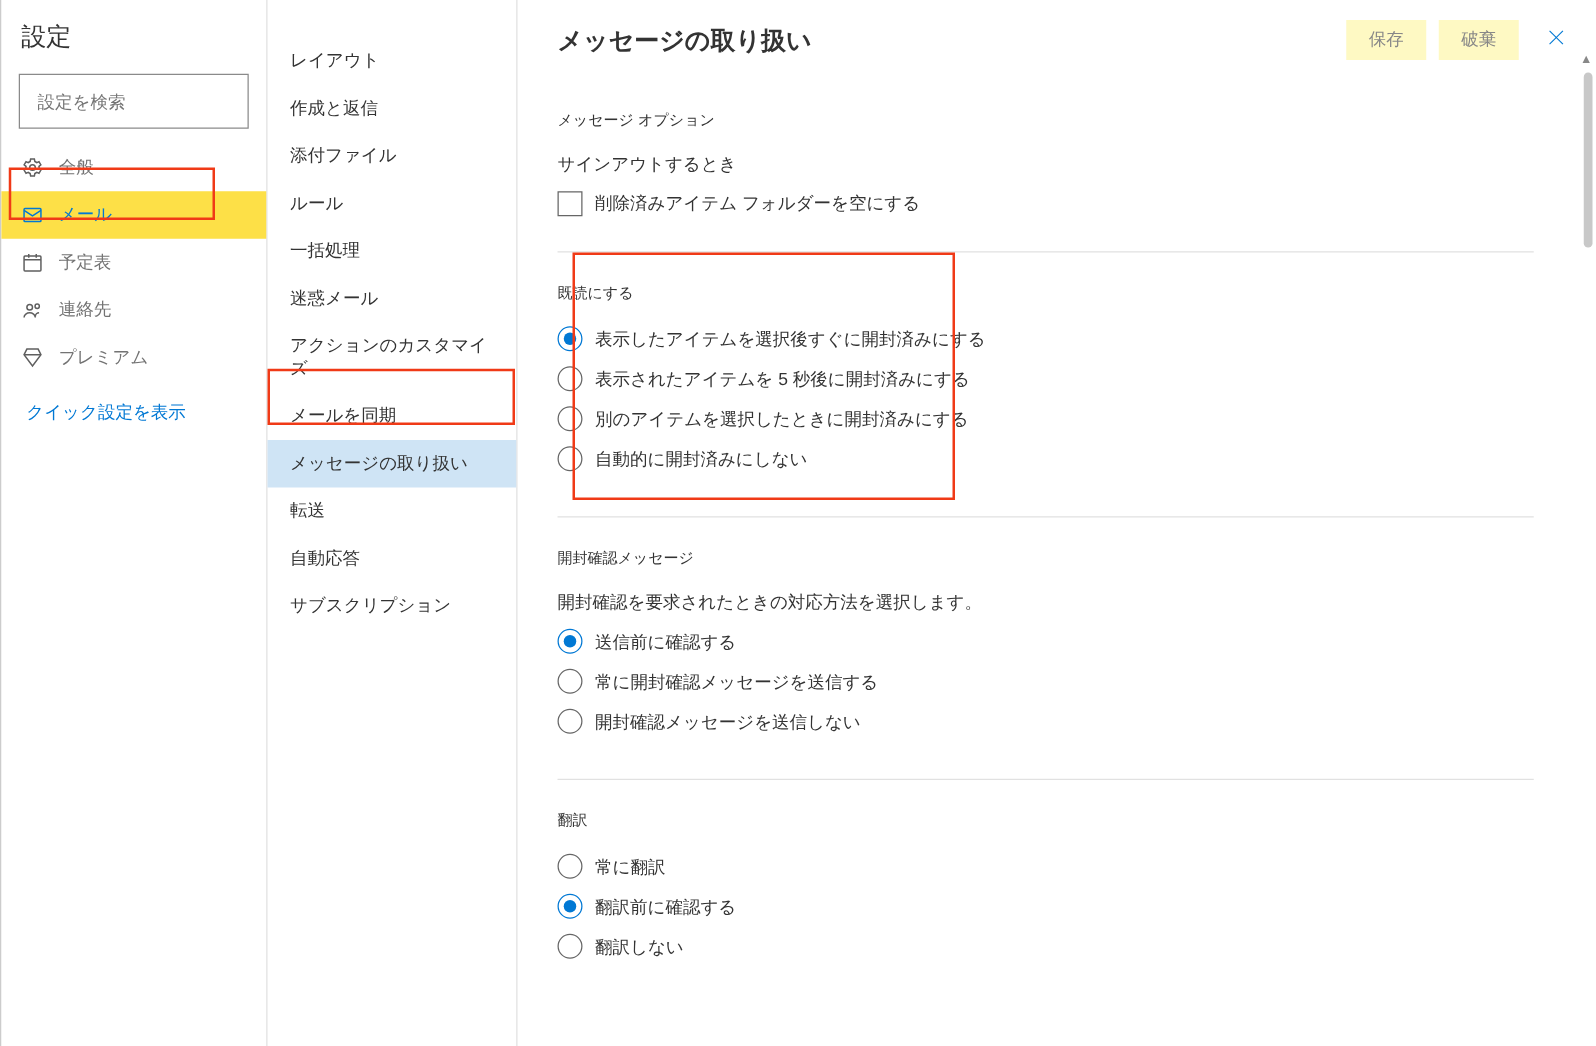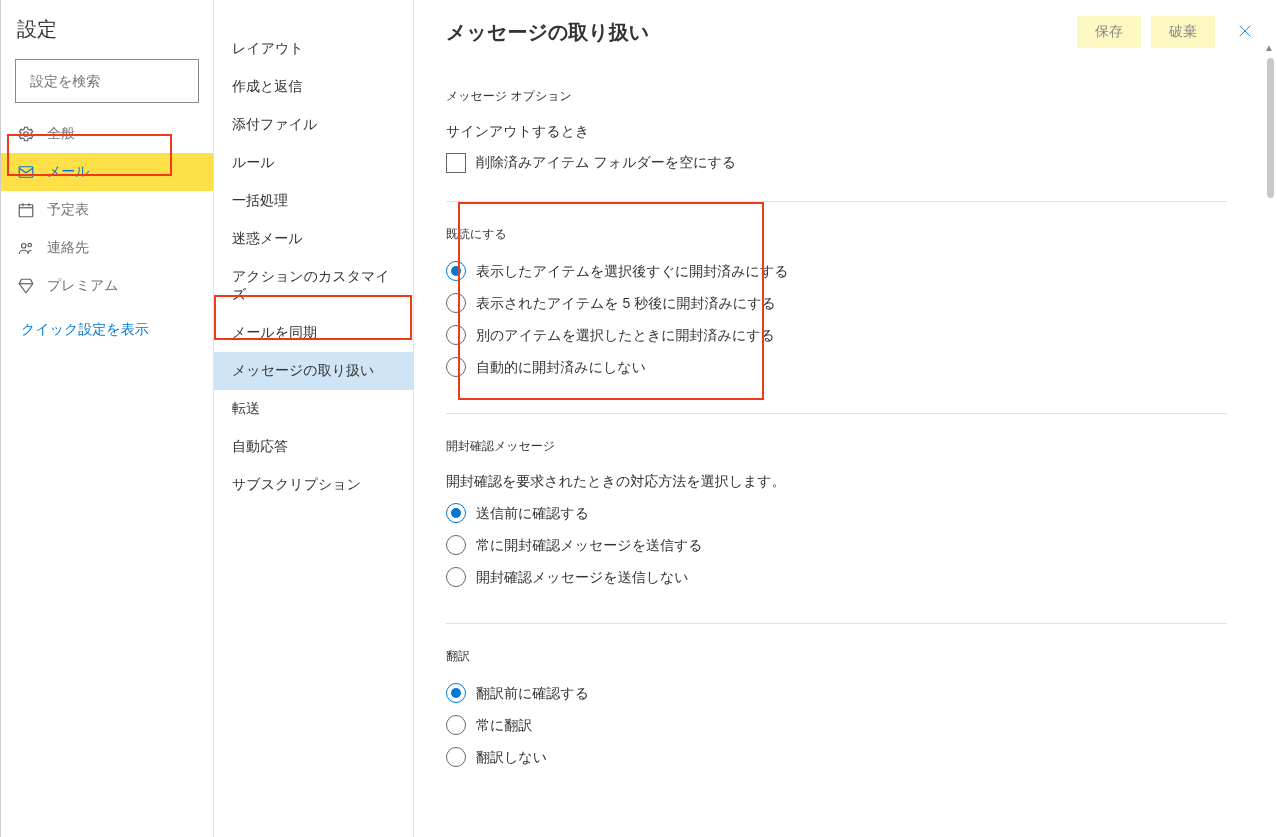--- a/index.html
+++ b/index.html
@@ -189,29 +189,29 @@
         </label>
         <label class="radio-row">
           <span class="radio"></span>
           <span>開封確認メッセージを送信しない</span>
         </label>
       </div>
 
       <div class="section">
         <div class="sect-title">翻訳</div>
         <label class="radio-row">
+          <span class="radio"></span>
+          <span>常に翻訳</span>
+        </label>
+        <label class="radio-row">
           <span class="radio checked"></span>
           <span>翻訳前に確認する</span>
         </label>
         <label class="radio-row">
           <span class="radio"></span>
-          <span>常に翻訳</span>
-        </label>
-        <label class="radio-row">
-          <span class="radio"></span>
           <span>翻訳しない</span>
         </label>
       </div>
     </div>
 
     <div class="scroll">
       <span class="scroll-arrow-up">▲</span>
     </div>
   </div>
 </div>

